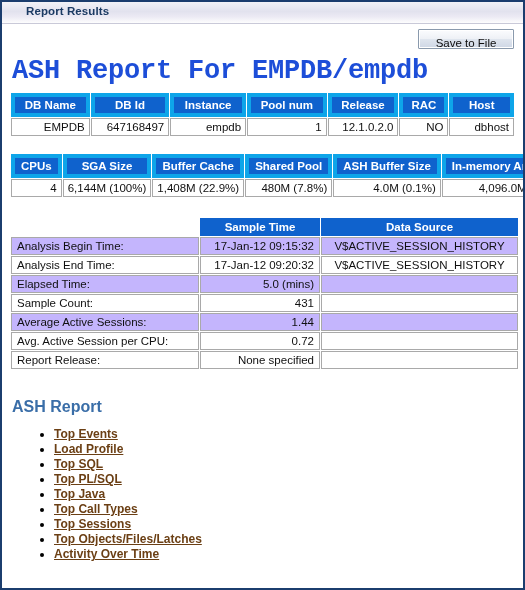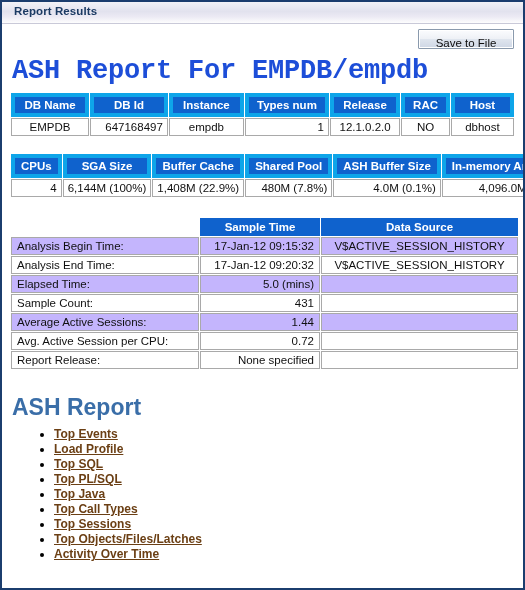--- a/index.html
+++ b/index.html
@@ -25,21 +25,21 @@
   
   .titlebar {
     position: relative;
     height: 22px;
     background: linear-gradient(to bottom, #f2f2f7 0%, #e2e2ee 45%, #eceaf4 70%, #fdfdfd 100%);
     border-bottom: 1px solid #c9c9d8;
     box-sizing: border-box;
   }
   .titlebar .tb-text {
     position: absolute;
-    left: 12px;
+    left: 24px;
     top: 3px;
     font-size: 11.5px;
     font-weight: bold;
     color: #1b3a63;
     letter-spacing: 0.1px;
   }
   
   .content {
     position: relative;
     padding: 0 8px;
@@ -76,21 +76,21 @@
     font-size: 27px;
     font-weight: bold;
     color: #1d4ed8;
     letter-spacing: -0.2px;
     line-height: 34px;
     font-family: Liberation Mono, monospace;
   }
   h2.section-title {
     margin: 0;
     padding: 0 0 0 2px;
-    font-size: 23px;
+    font-size: 16px;
     font-weight: bold;
     color: #3a6ea8;
     line-height: 30px;
   }
   
   table.rpt {
     border-collapse: separate;
     border-spacing: 1px;
     font-size: 11.5px;
     color: #101010;
@@ -106,21 +106,21 @@
     white-space: nowrap;
     border: 4px solid #0ea5e9;
   }
   table.rpt td {
     background: #ffffff;
     border: 1px solid #a9a9a9;
     padding: 2px 4px;
     white-space: nowrap;
   }
   td.num { text-align: right; }
-  td.txt { text-align: center; }
+  td.txt { text-align: right; }
 
   
   .tbl-wrap { margin-top: 4px; }
   .tbl-wrap2 { margin-top: 16px; }
   .tbl-wrap3 { margin-top: 19px; }
 
   
   table.st {
     border-collapse: separate;
     border-spacing: 1px;
@@ -193,21 +193,21 @@
 
     <h1 class="report-title">ASH Report For EMPDB/empdb</h1>
 
     <div class="tbl-wrap">
       <table class="rpt">
         <thead>
           <tr>
             <th style="width:72px">DB Name</th>
             <th style="width:78px">DB Id</th>
             <th style="width:72px">Instance</th>
-            <th style="width:72px">Types num</th>
+            <th style="width:72px">Pool num</th>
             <th style="width:64px">Release</th>
             <th style="width:36px">RAC</th>
             <th style="width:78px">Host</th>
           </tr>
         </thead>
         <tbody>
           <tr>
             <td class="txt">EMPDB</td>
             <td class="num">647168497</td>
             <td class="txt">empdb</td>

